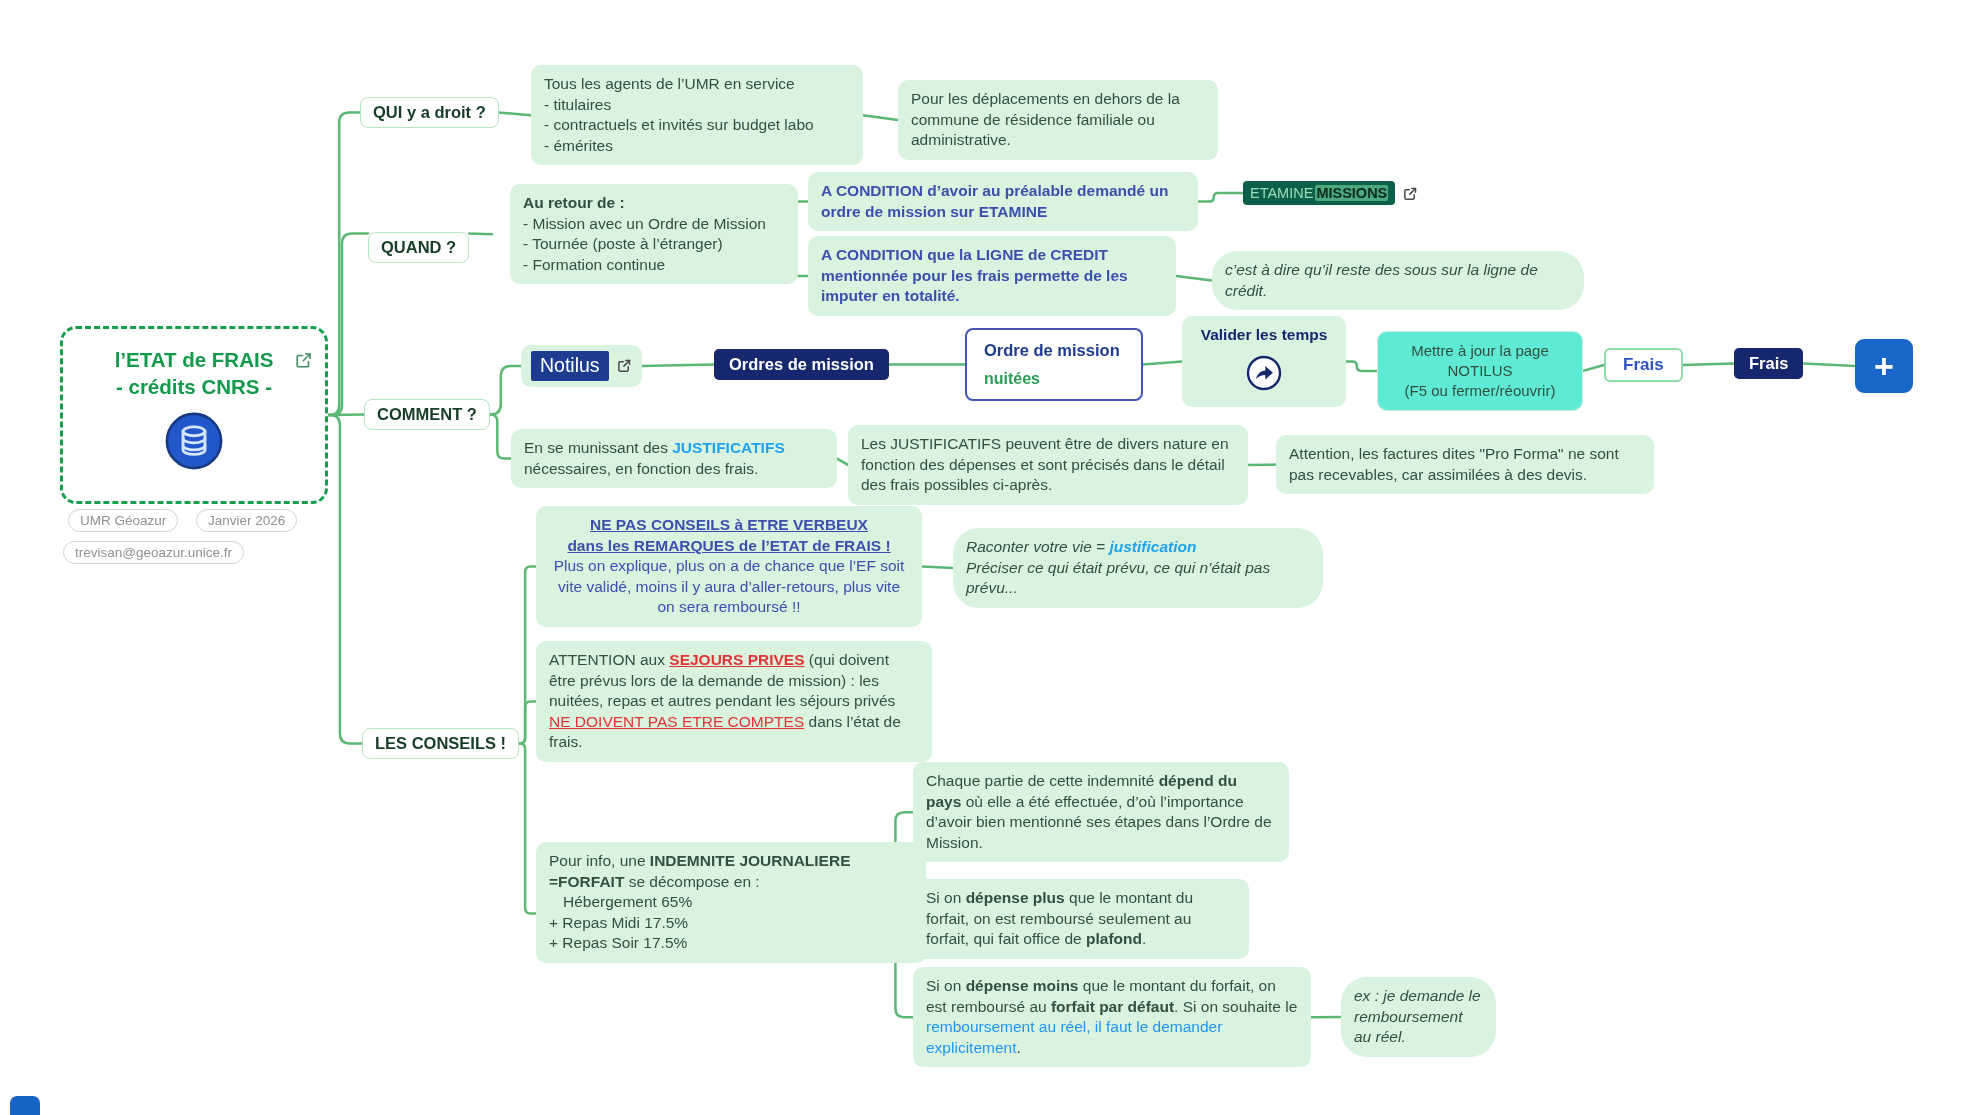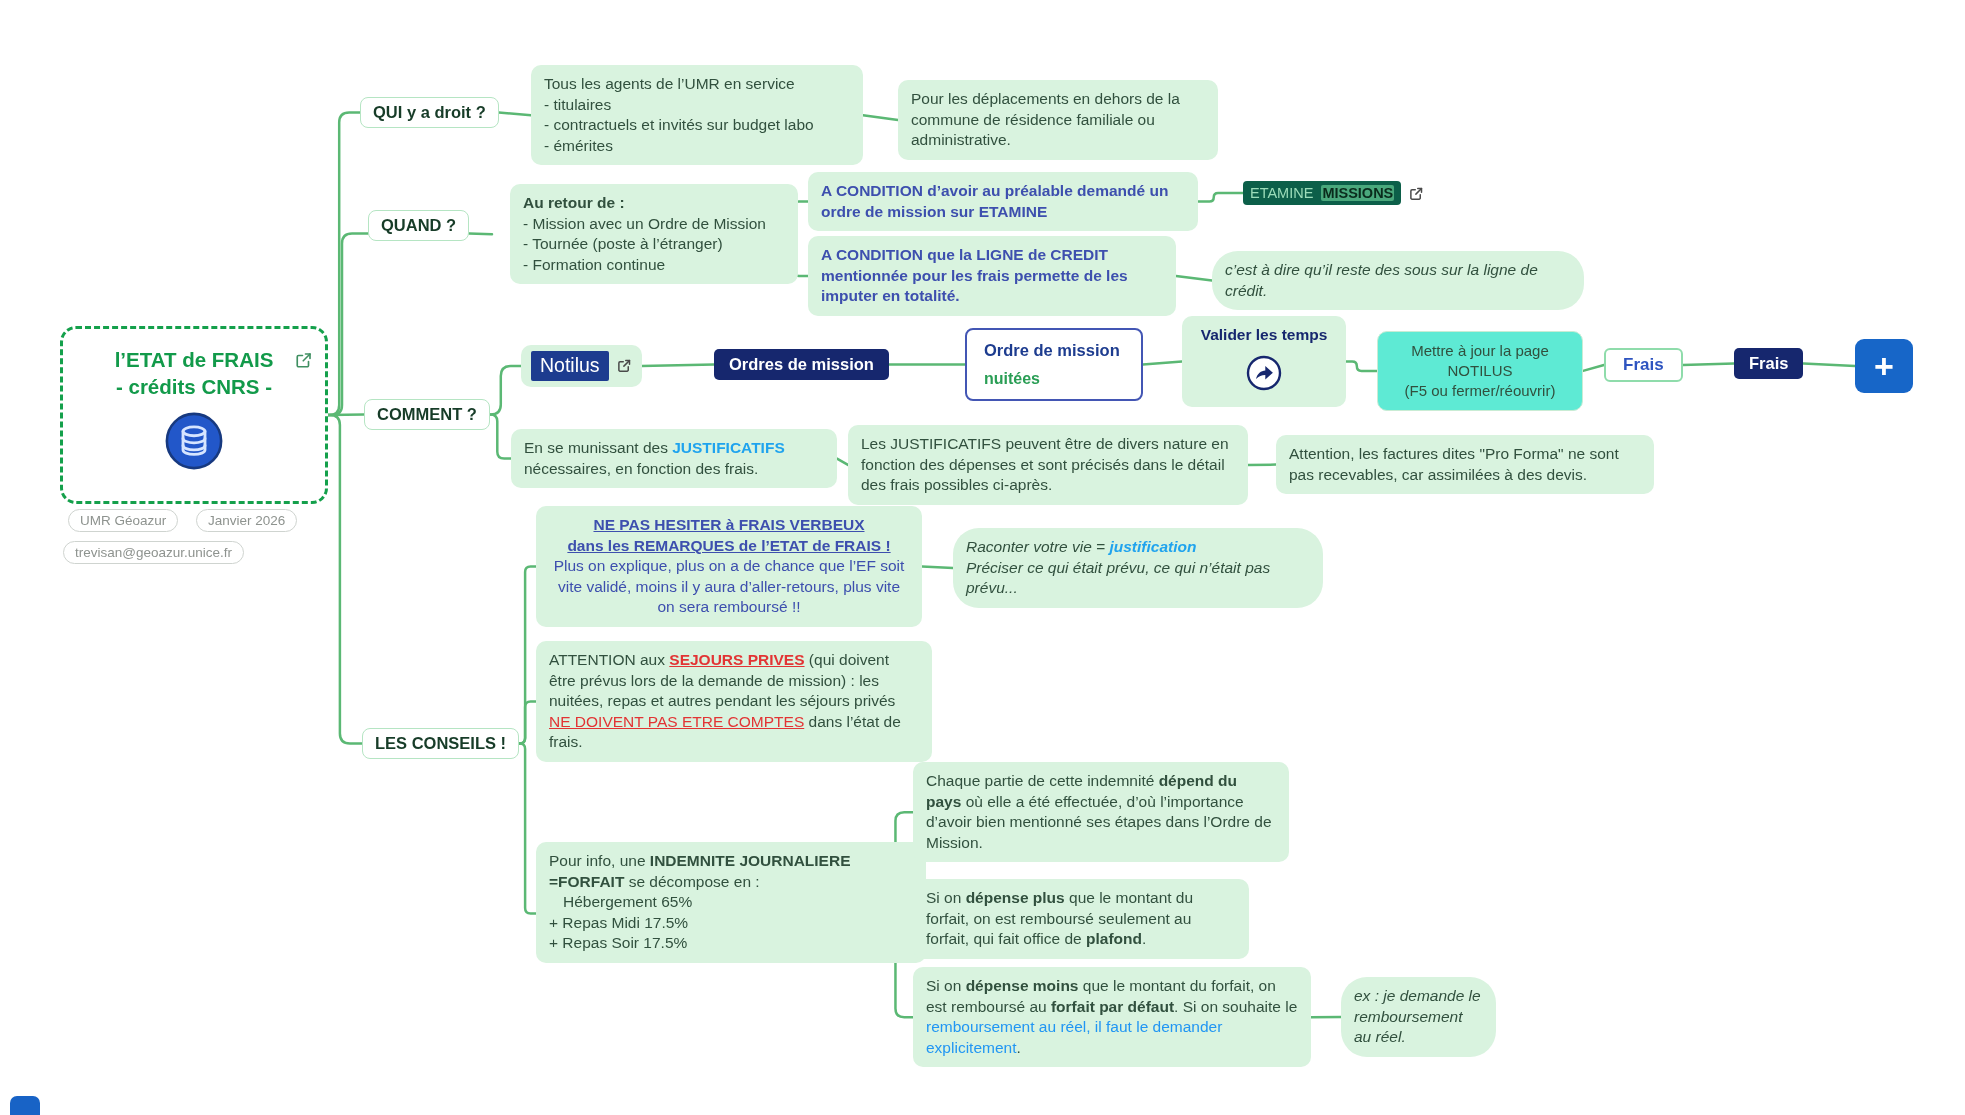--- a/index.html
+++ b/index.html
@@ -44,21 +44,21 @@
             text-align:left; padding:11px 17px; box-sizing:border-box; }
   .om-line1 { color:#1d3c8f; font-weight:700; font-size:16.5px; }
   .om-line2 { color:#2a9e55; font-weight:700; font-size:16px; margin-top:10px; }
 
   .notilus-chip { background:#1d3c8f; color:#ffffff; font-size:19.5px; padding:2px 9px; border-radius:2px; }
   .ext-dark { color:#4a4a4a; display:inline-flex; }
   .ext-dark svg, .root-ext svg { display:block; }
 
   .etamine-wrap { position:absolute; display:flex; align-items:center; gap:8px; }
   .etamine-badge { background:#0c5f49; border-radius:4px; padding:4px 7px; font-size:14.5px;
-                   display:inline-flex; gap:8px; align-items:center; white-space:nowrap; }
+                   display:inline-flex; gap:2px; align-items:center; white-space:nowrap; }
   .etamine-a { color:#9bdcb9; }
   .etamine-b { background:#4aa87c; color:#0a2b1c; font-weight:700; padding:0 1px; border-radius:2px; }
 
   .valider-text { color:#16276e; font-weight:700; font-size:15.5px; white-space:nowrap; }
   .white-node { background:#5eead4; border:1.5px solid #c9ecd4; font-size:15px; }
   .indent { padding-left:14px; }
 </style>
 </head>
 <body>
 
@@ -120,21 +120,21 @@
         </g>
       </svg>
     </div>
   </div>
 
   <div class="tag" style="left:68px;top:509px;">UMR Géoazur</div>
   <div class="tag" style="left:196px;top:509px;">Janvier 2026</div>
   <div class="tag" style="left:63px;top:541px;">trevisan@geoazur.unice.fr</div>
 
   <div class="branch-label" style="left:360px;top:97px;">QUI y a droit ?</div>
-  <div class="branch-label" style="left:368px;top:210px;">QUAND ?</div>
+  <div class="branch-label" style="left:368px;top:232px;">QUAND ?</div>
   <div class="branch-label" style="left:364px;top:399px;">COMMENT ?</div>
   <div class="branch-label" style="left:362px;top:728px;">LES CONSEILS !</div>
 
   <div class="node" style="left:531px;top:65px;width:332px;">
     <div>Tous les agents de l’UMR en service</div>
     <div>- titulaires</div>
     <div>- contractuels et invités sur budget labo</div>
     <div>- émérites</div>
   </div>
   <div class="node" style="left:898px;top:80px;width:320px;">Pour les déplacements en dehors de la commune de résidence familiale ou administrative.</div>
@@ -197,21 +197,21 @@
     <span>+</span>
   </div>
 
   <div class="node" style="left:511px;top:429px;width:326px;">
     <span>En se munissant des </span><span class="cyan-bold">JUSTIFICATIFS</span><span> nécessaires, en fonction des frais.</span>
   </div>
   <div class="node" style="left:848px;top:425px;width:400px;">Les JUSTIFICATIFS peuvent être de divers nature en fonction des dépenses et sont précisés dans le détail des frais possibles ci-après.</div>
   <div class="node" style="left:1276px;top:435px;width:378px;">Attention, les factures dites "Pro Forma" ne sont pas recevables, car assimilées à des devis.</div>
 
   <div class="node center" style="left:536px;top:506px;width:386px;color:#3d4fae;">
-    <div class="bu">NE PAS HESITER à FRAIS VERBEUX</div>
+    <div class="bu">NE PAS CONSEILS à ETRE VERBEUX</div>
     <div class="bu">dans les REMARQUES de l’ETAT de FRAIS !</div>
     <div>Plus on explique, plus on a de chance que l’EF soit vite validé, moins il y aura d’aller-retours, plus vite on sera remboursé !!</div>
   </div>
   <div class="node italic" style="left:953px;top:528px;width:370px;">
     <div>
       <span>Raconter votre vie = </span><span class="cyan-bold">justification</span>
     </div>
     <div>Préciser ce qui était prévu,  ce qui n’était pas prévu...</div>
   </div>
   <div class="node" style="left:536px;top:641px;width:396px;">

